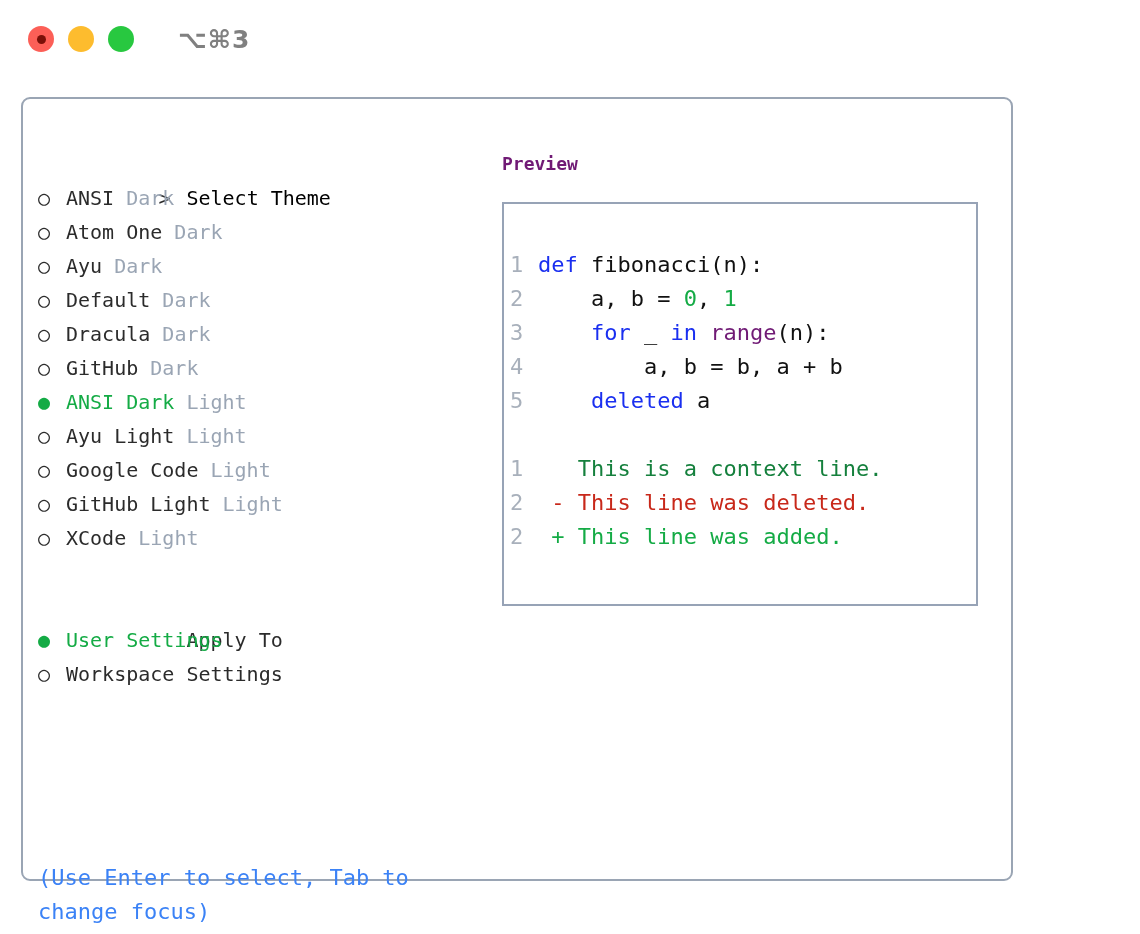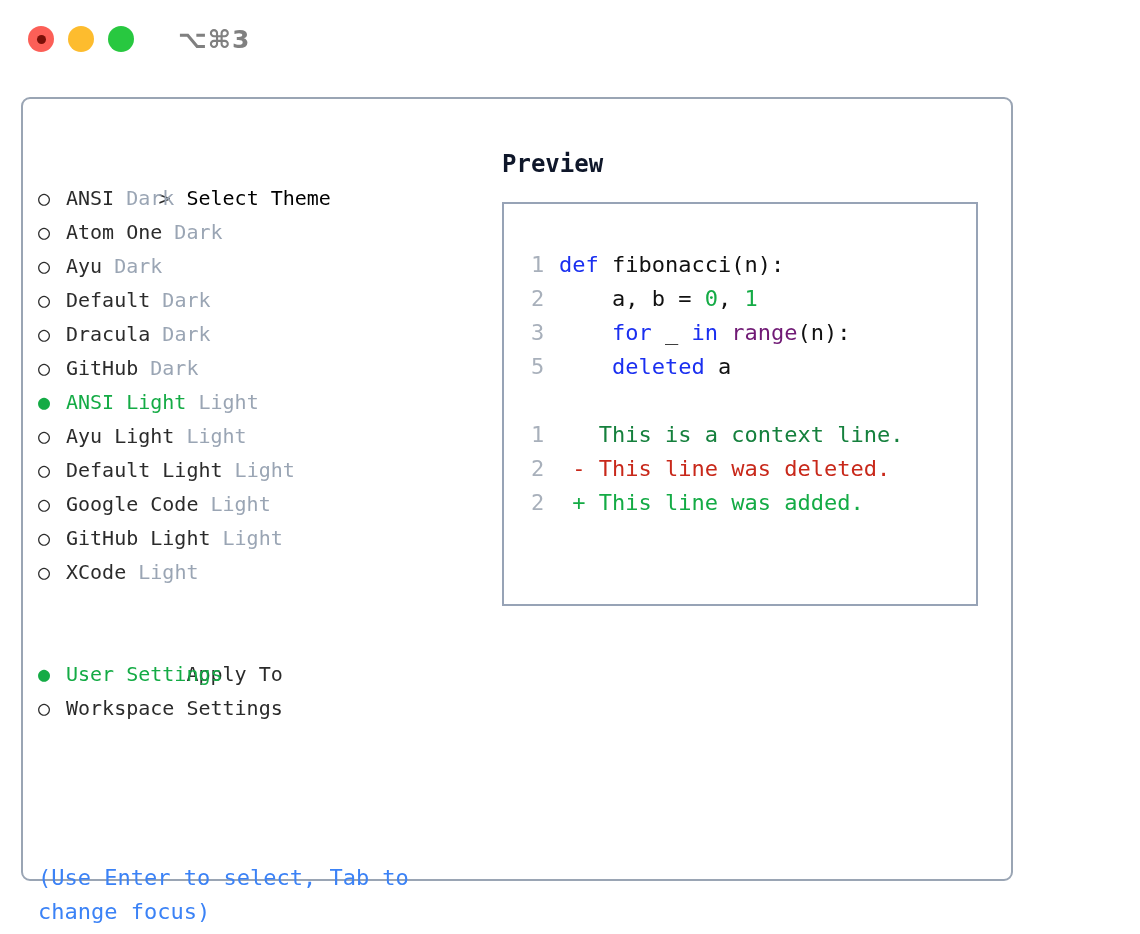--- a/index.html
+++ b/index.html
@@ -125,34 +125,34 @@
   }
 
   
   #right-pane {
     position: absolute;
     left: 479px;
     top: 48px;
     width: 500px;
   }
   #preview-title {
-    font-size: 24px;
+    font-size: 18px;
     line-height: 34px;
     font-weight: bold;
-    color: #0f172a;
+    color: #701a75;
     white-space: pre;
   }
   #preview-panel {
     margin-top: 21px;
     width: 476px;
     height: 404px;
     border: 2px solid #97a3b6;
     box-sizing: border-box;
     background: #ffffff;
-    padding: 44px 0 0 27px;
+    padding: 44px 0 0 6px;
   }
   .code-line {
     font-size: 22px;
     line-height: 34px;
     white-space: pre;
     color: #111111;
     height: 34px;
   }
   .lineno {
     display: inline-block;
@@ -191,23 +191,22 @@
           <span class="marker">&gt;</span><span>Select Theme</span>
         </div>
 
         <div id="theme-items">
             <div class="row"><span class="marker">○</span><span class="label">ANSI</span><span class="tag"> Dark</span></div>
             <div class="row"><span class="marker">○</span><span class="label">Atom One</span><span class="tag"> Dark</span></div>
             <div class="row"><span class="marker">○</span><span class="label">Ayu</span><span class="tag"> Dark</span></div>
             <div class="row"><span class="marker">○</span><span class="label">Default</span><span class="tag"> Dark</span></div>
             <div class="row"><span class="marker">○</span><span class="label">Dracula</span><span class="tag"> Dark</span></div>
             <div class="row"><span class="marker">○</span><span class="label">GitHub</span><span class="tag"> Dark</span></div>
-            <div class="row selected"><span class="marker">●</span><span class="label">ANSI Light</span><span class="tag"> Light</span></div>
+            <div class="row selected"><span class="marker">●</span><span class="label">ANSI Dark</span><span class="tag"> Light</span></div>
             <div class="row"><span class="marker">○</span><span class="label">Ayu Light</span><span class="tag"> Light</span></div>
-            <div class="row"><span class="marker">○</span><span class="label">Default Light</span><span class="tag"> Light</span></div>
             <div class="row"><span class="marker">○</span><span class="label">Google Code</span><span class="tag"> Light</span></div>
             <div class="row"><span class="marker">○</span><span class="label">GitHub Light</span><span class="tag"> Light</span></div>
             <div class="row"><span class="marker">○</span><span class="label">XCode</span><span class="tag"> Light</span></div>
           </div>
 
         <div class="blank-row"></div>
 
         <div class="row">
           <span class="marker"> </span><span>Apply To</span>
         </div>
@@ -220,20 +219,21 @@
 
       <div id="hint">(Use Enter to select, Tab to change focus)</div>
 
       <div id="right-pane">
         <div id="preview-title">Preview</div>
         <div id="preview-panel">
           <div id="code-block">
               <div class="code-line"><span class="lineno">1</span><span class="kw">def</span><span class="id"> fibonacci(n):</span></div>
               <div class="code-line"><span class="lineno">2</span><span class="id">    a, b = </span><span class="num">0</span><span class="id">, </span><span class="num">1</span></div>
               <div class="code-line"><span class="lineno">3</span><span class="id">    </span><span class="kw">for</span><span class="id"> _ </span><span class="kw">in</span><span class="id"> </span><span class="bi">range</span><span class="id">(n):</span></div>
+              <div class="code-line"><span class="lineno">4</span><span class="id">        a, b = b, a + b</span></div>
               <div class="code-line"><span class="lineno">5</span><span class="id">    </span><span class="kw">deleted</span><span class="id"> a</span></div>
             </div>
           <div class="code-blank"></div>
           <div id="diff-block">
               <div class="code-line"><span class="lineno">1</span><span class="ctx">  </span><span class="ctx"> This is a context line.</span></div>
               <div class="code-line"><span class="lineno">2</span><span class="del"> -</span><span class="del"> This line was deleted.</span></div>
               <div class="code-line"><span class="lineno">2</span><span class="add"> +</span><span class="add"> This line was added.</span></div>
             </div>
         </div>
       </div>

